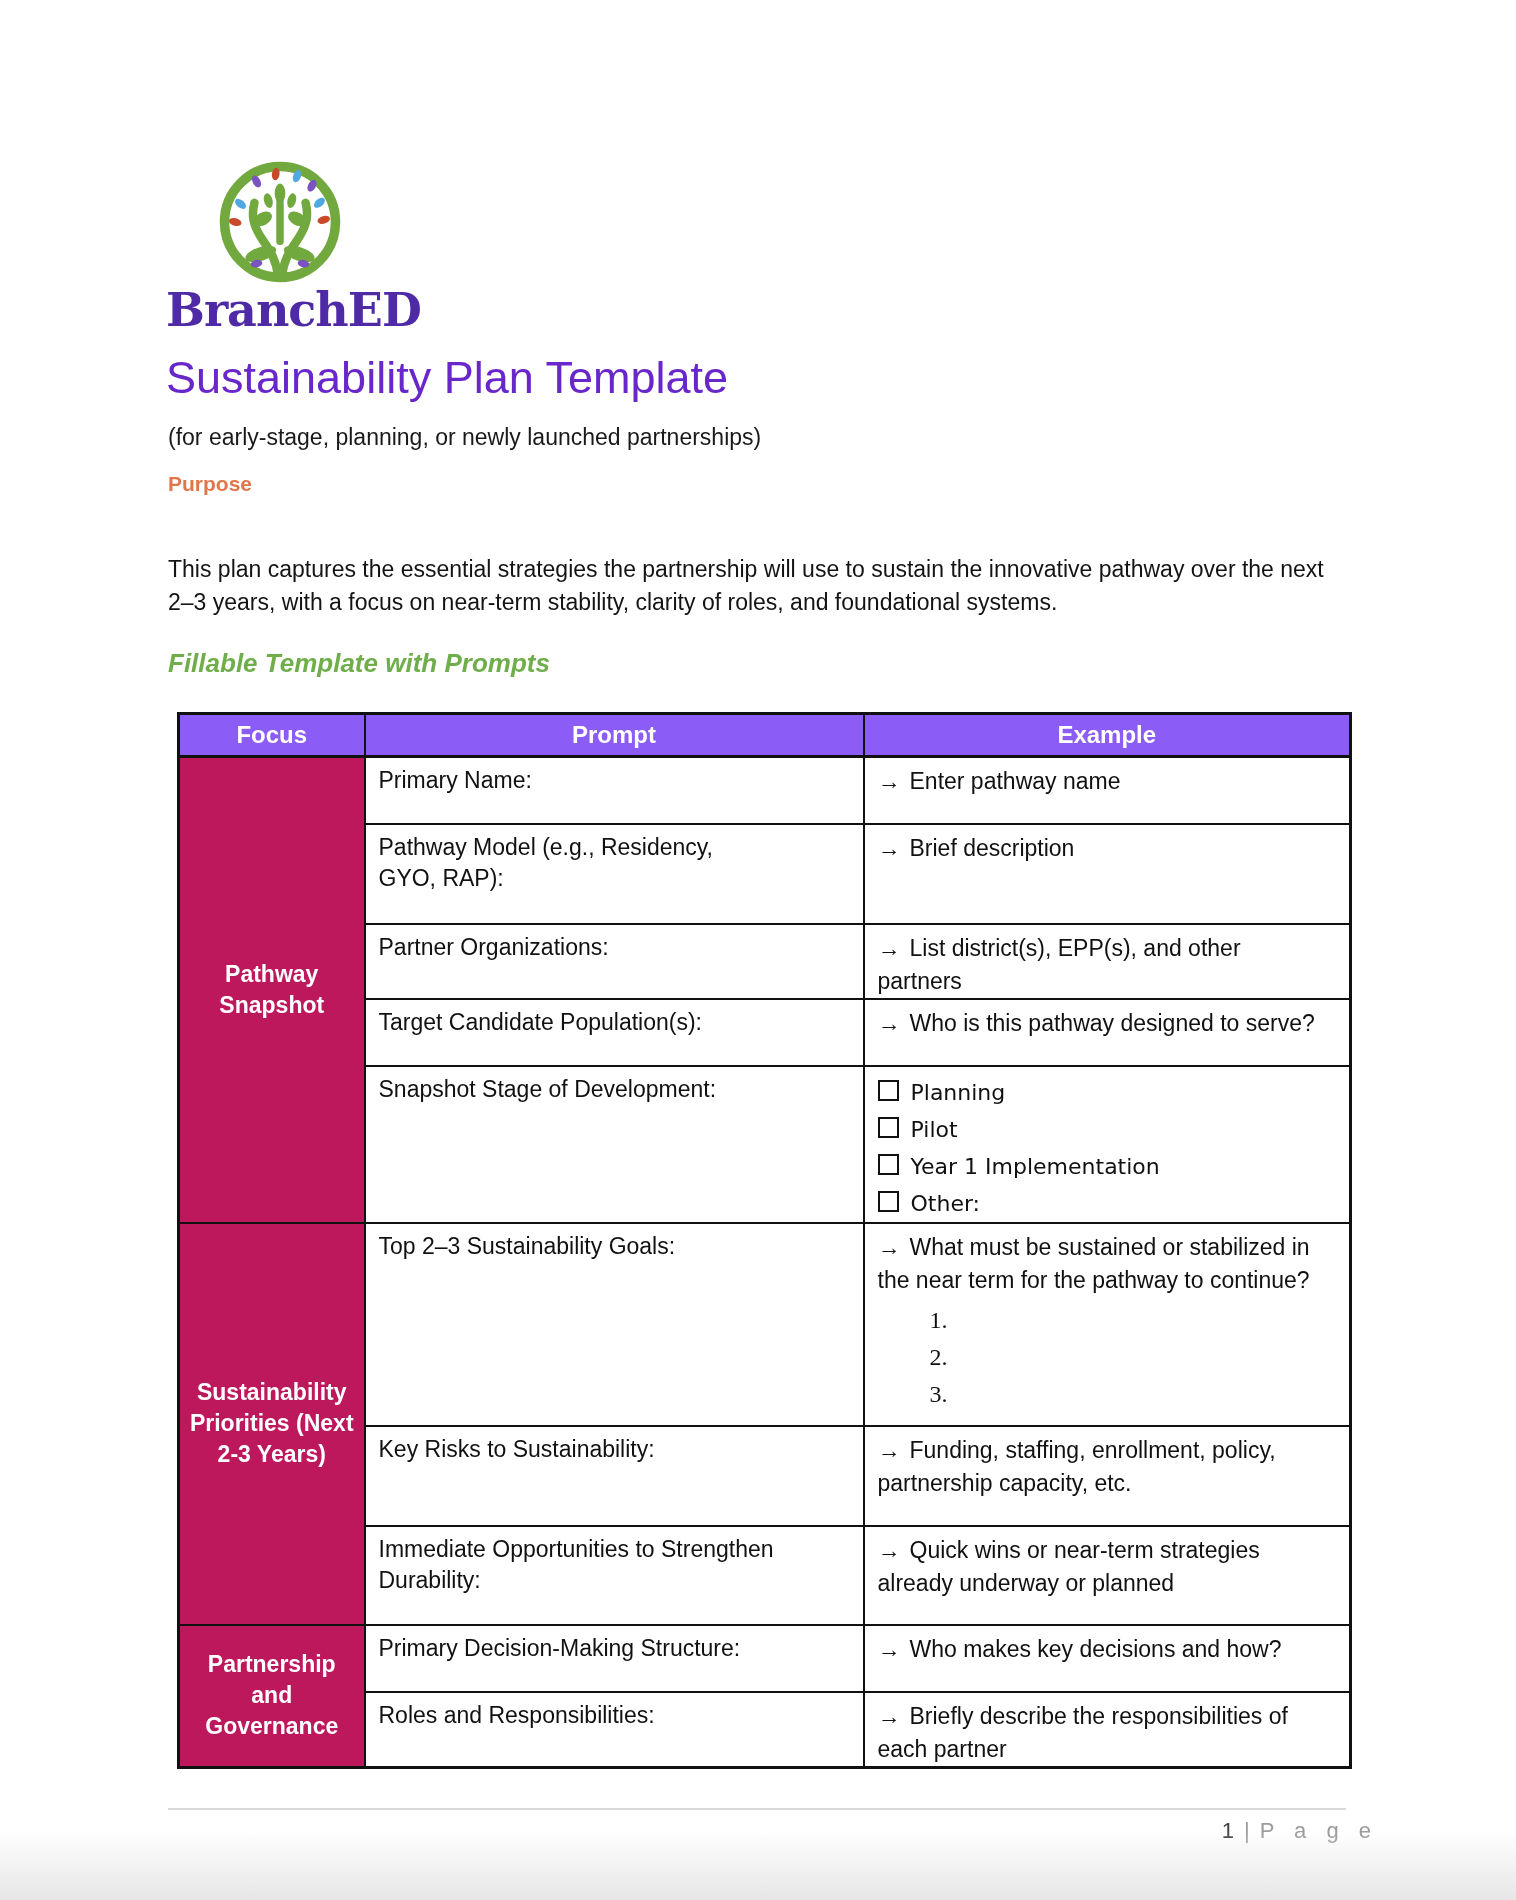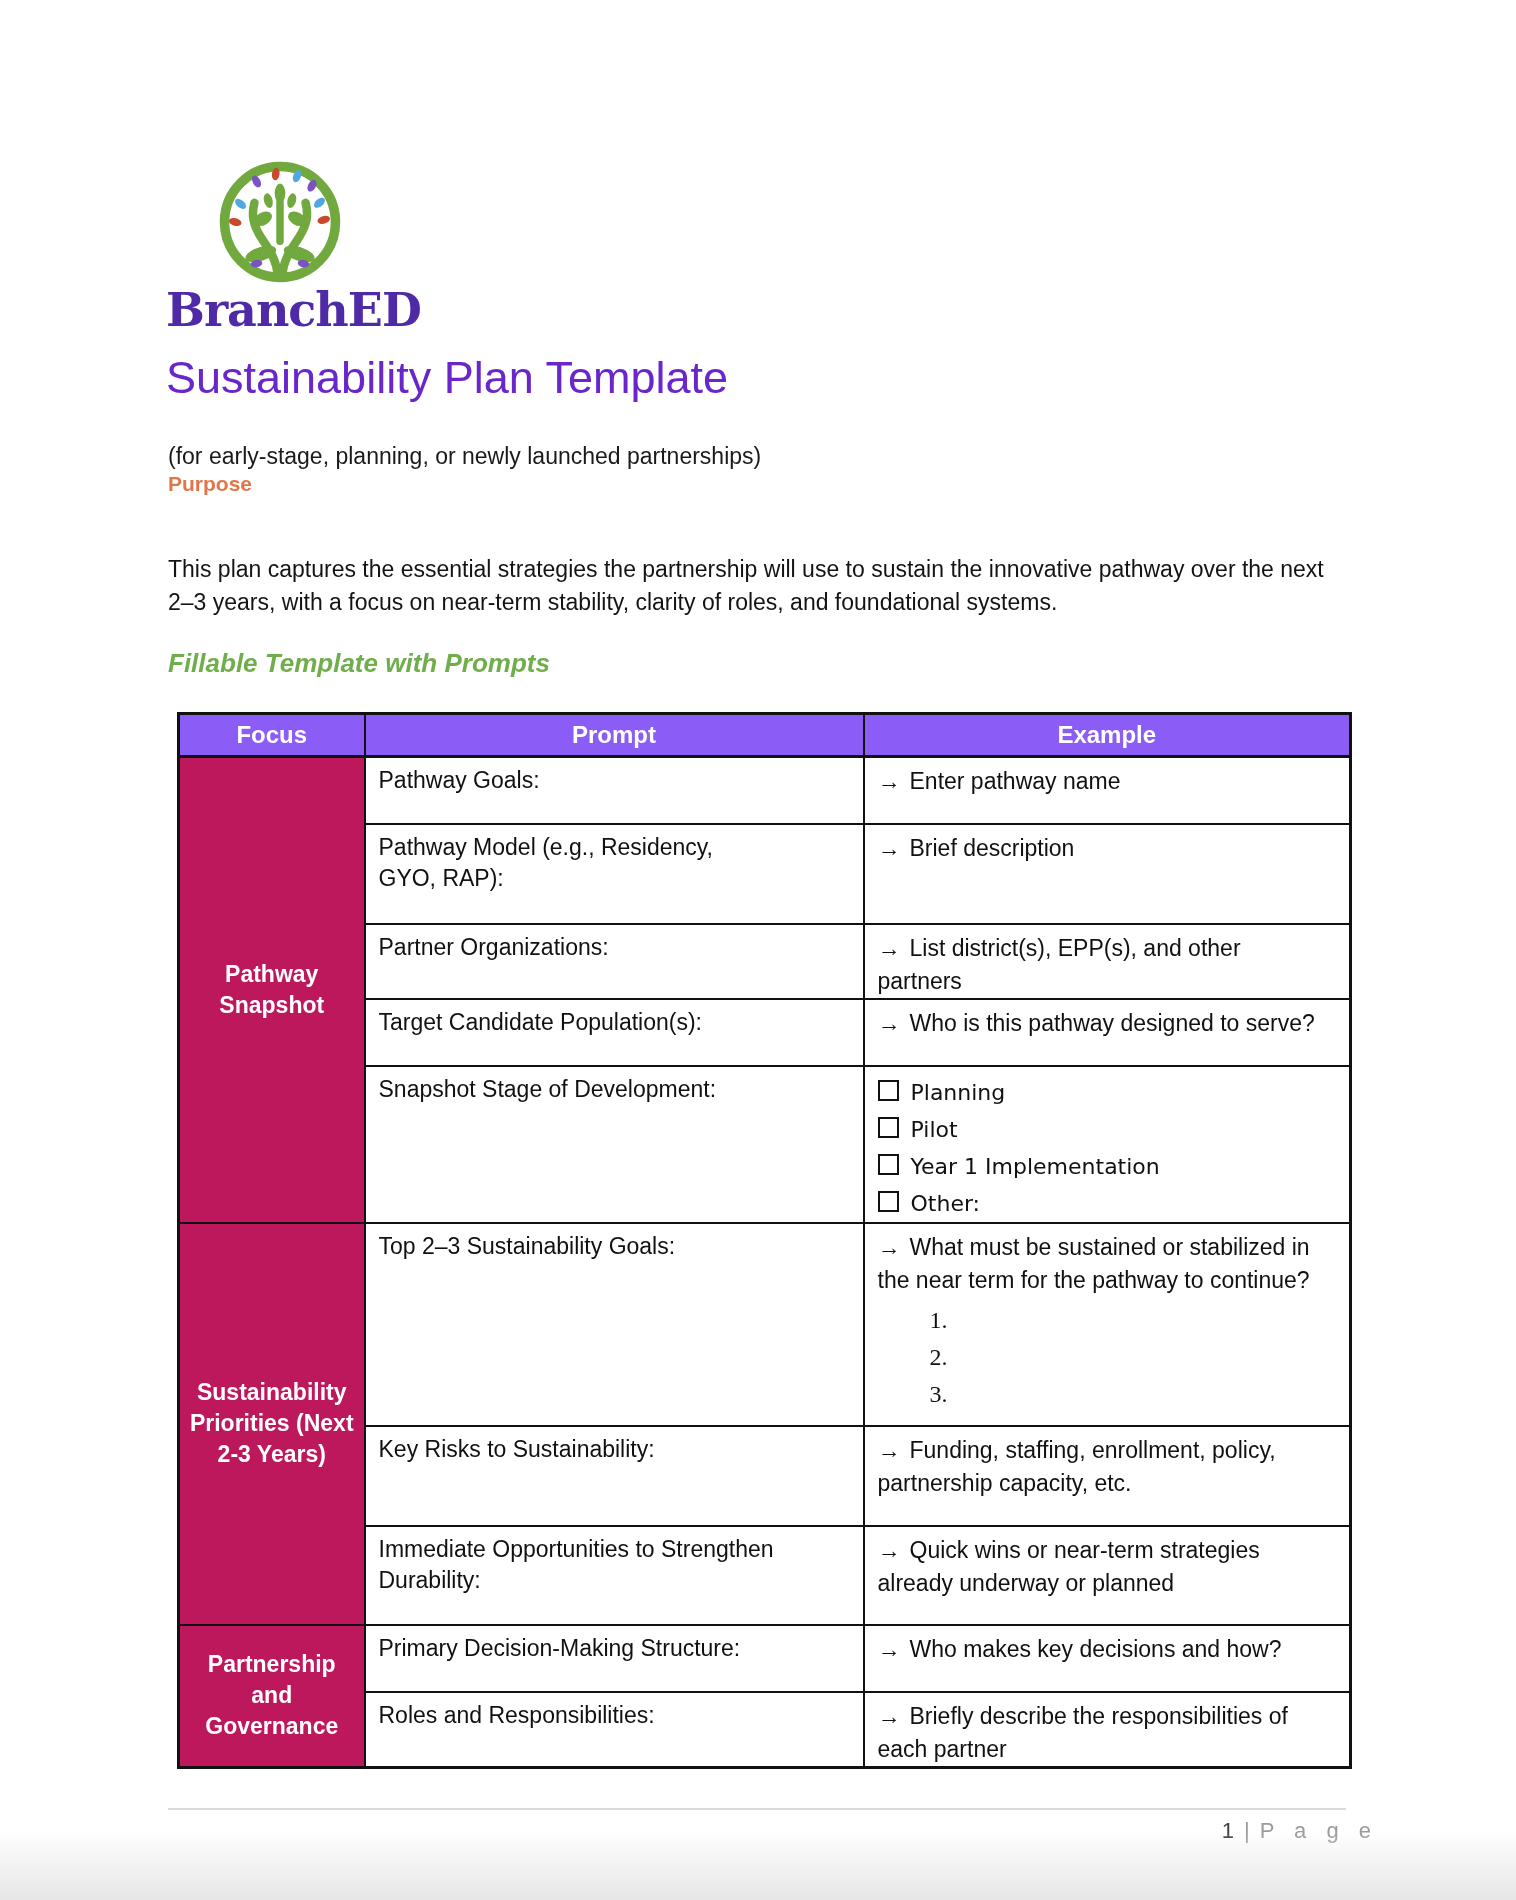--- a/index.html
+++ b/index.html
@@ -18,21 +18,21 @@
     position:absolute;left:166px;top:283px;
     font-family:"DejaVu Serif", serif;
     font-weight:bold;font-size:46px;letter-spacing:-1px;
     color:#4E2AA6;
   }
   .title{
     position:absolute;left:166px;top:352px;margin:0;
     font-size:45px;font-weight:500;color:#6927CB;
   }
   .subtitle{
-    position:absolute;left:168px;top:443px;
+    position:absolute;left:168px;top:424px;
     font-size:23px;color:#1a1a1a;
   }
   .purpose-h{
     position:absolute;left:168px;top:472px;margin:0;
     font-size:21px;font-weight:bold;color:#E2764B;
   }
   .purpose-p{
     position:absolute;left:168px;top:553px;margin:0;
     width:1165px;font-size:23px;line-height:33px;color:#141414;
   }
@@ -148,21 +148,21 @@
     <tbody>
     <tr>
       <th>Focus</th>
       <th>Prompt</th>
       <th>Example</th>
     </tr>
 
     <tr class="r-h67">
       <td class="focus" rowspan="5">Pathway Snapshot</td>
       <td class="prompt">
-            <div class="pw">Pathway Goals:</div>
+            <div class="pw">Primary Name:</div>
           </td>
       <td class="example">
             <div class="exw"><span class="arrow">→</span><span>Enter pathway name</span></div>
           </td>
     </tr>
     <tr class="r-h100">
       <td class="prompt">
             <div class="pw">Pathway Model (e.g., Residency, GYO, RAP):</div>
           </td>
       <td class="example">

